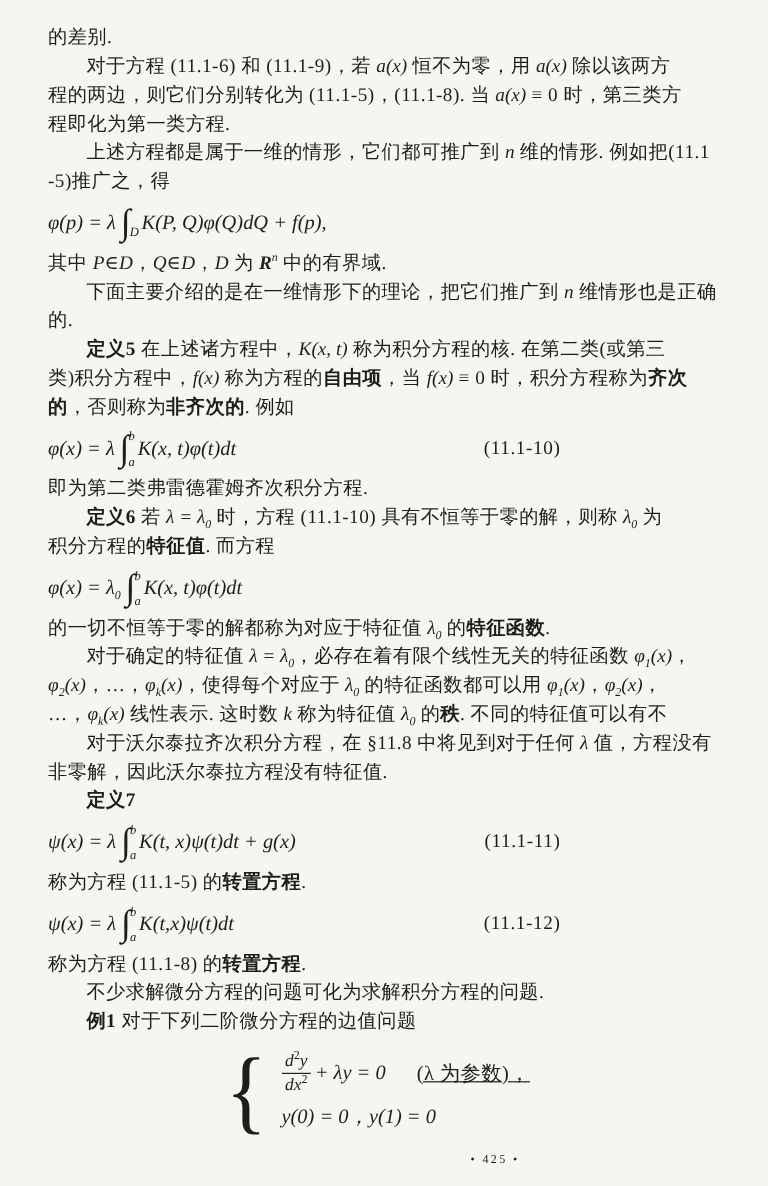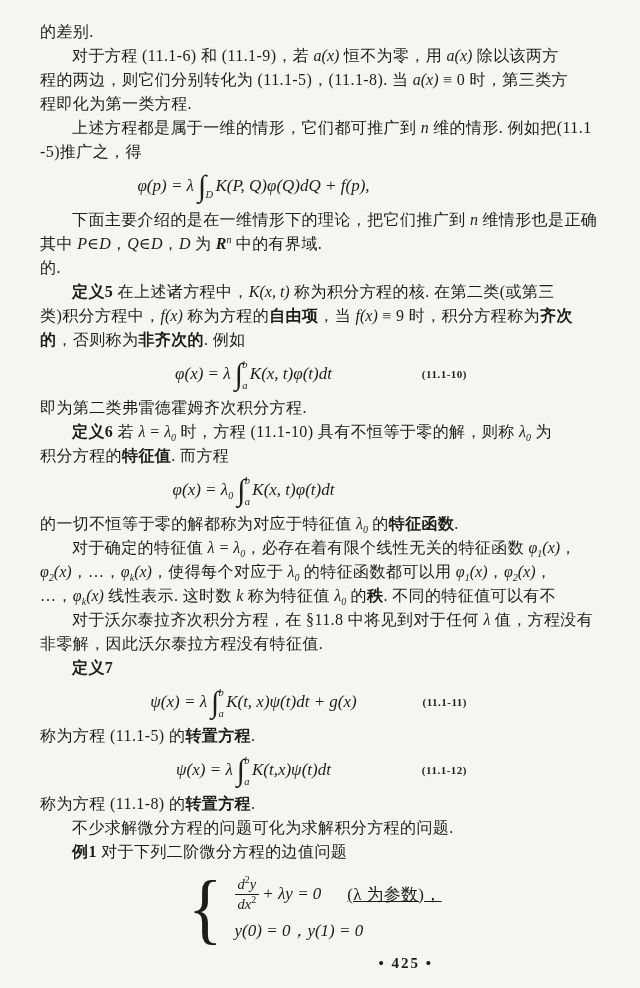--- a/index.html
+++ b/index.html
@@ -20,26 +20,26 @@
     white-space:nowrap;letter-spacing:0.4px;
   }
   .line.indent{padding-left:32px;}
   .b{font-weight:bold;}
   .i{font-style:italic;font-family:"Liberation Serif","DejaVu Serif",serif;letter-spacing:0;}
   sub,sup{font-size:10px;line-height:0;letter-spacing:0;}
   sub.i,sup.i{font-style:italic;}
 
   
   .eq{
-    position:relative;display:flex;justify-content:center;align-items:center;
+    position:relative;display:flex;align-items:center;
     height:40px;margin:2px 0;font-size:17px;letter-spacing:0.3px;
   }
   .eq .tag{
     position:absolute;right:0;top:50%;transform:translateY(-50%);
-    font-weight:bold;font-style:normal;font-size:11px;letter-spacing:0.5px;
+    font-weight:normal;font-style:normal;font-size:16px;letter-spacing:0.5px;
   }
   .int{display:inline-flex;align-items:center;height:40px;margin:0 2px 0 4px;}
   .int-sign{font-size:30px;line-height:38px;font-style:normal;font-weight:normal;}
   .int-bounds{
     display:flex;flex-direction:column;justify-content:space-between;
     height:34px;font-size:10.5px;font-style:italic;margin-left:-1px;padding-top:2px;box-sizing:border-box;
   }
   .int-bounds.single{justify-content:flex-end;padding-bottom:3px;}
 
   
@@ -47,21 +47,21 @@
   .brace{font-size:72px;line-height:80px;font-weight:300;margin-right:12px;transform:scaleY(1.08);}
   .sys-col{display:flex;flex-direction:column;gap:7px;}
   .sys-row{display:flex;align-items:center;font-size:17px;letter-spacing:0.3px;}
   .frac{display:inline-flex;flex-direction:column;align-items:center;font-size:14.5px;line-height:1.15;margin-right:3px;}
   .frac .num{padding:0 3px 1px;border-bottom:1.4px solid var(--ink,#1d1d1d);}
   .frac .den{padding-top:1px;}
   .sys-note{margin-left:26px;font-style:normal;text-decoration:underline;}
 
   .pagenum{
     position:absolute;right:74px;bottom:16px;
-    font-weight:bold;font-size:15px;letter-spacing:2px;
+    font-weight:normal;font-size:10px;letter-spacing:2px;
   }
 </style>
 </head>
 <body>
 
 <div class="page">
 
   <div class="line"><span>的差别.</span></div>
   <div class="line indent"><span>对于方程 (11.1-6) 和 (11.1-9)，若 </span><span class="i">a(x)</span><span> 恒不为零，用 </span><span class="i">a(x)</span><span> 除以该两方</span></div>
   <div class="line"><span>程的两边，则它们分别转化为 (11.1-5)，(11.1-8). 当 </span><span class="i">a(x)</span><span> ≡ 0 时，第三类方</span></div>
@@ -73,25 +73,25 @@
     <span><span class="i">φ(p) = λ</span></span>
     <span class="int">
       <span class="int-sign">∫</span>
       <span class="int-bounds single">
           <span>D</span>
         </span>
     </span>
     <span><span class="i">K(P, Q)φ(Q)dQ + f(p),</span></span>
   </div>
 
+  <div class="line"><span>其中 </span><span class="i">P</span><span>∈</span><span class="i">D</span><span>，</span><span class="i">Q</span><span>∈</span><span class="i">D</span><span>，</span><span class="i">D</span><span> 为 </span><span class="b i">R</span><sup class="i">n</sup><span> 中的有界域.</span></div>
   <div class="line indent"><span>下面主要介绍的是在一维情形下的理论，把它们推广到 </span><span class="i">n</span><span> 维情形也是正确</span></div>
-  <div class="line"><span>其中 </span><span class="i">P</span><span>∈</span><span class="i">D</span><span>，</span><span class="i">Q</span><span>∈</span><span class="i">D</span><span>，</span><span class="i">D</span><span> 为 </span><span class="b i">R</span><sup class="i">n</sup><span> 中的有界域.</span></div>
   <div class="line"><span>的.</span></div>
   <div class="line indent"><span class="b">定义5</span><span>  在上述诸方程中，</span><span class="i">K(x, t)</span><span> 称为积分方程的核. 在第二类(或第三</span></div>
-  <div class="line"><span>类)积分方程中，</span><span class="i">f(x)</span><span> 称为方程的</span><span class="b">自由项</span><span>，当 </span><span class="i">f(x)</span><span> ≡ 9 时，积分方程称为</span><span class="b">齐次</span></div>
+  <div class="line"><span>类)积分方程中，</span><span class="i">f(x)</span><span> 称为方程的</span><span class="b">自由项</span><span>，当 </span><span class="i">f(x)</span><span> ≡ 0 时，积分方程称为</span><span class="b">齐次</span></div>
   <div class="line"><span class="b">的</span><span>，否则称为</span><span class="b">非齐次的</span><span>. 例如</span></div>
 
   <div class="eq">
     <span><span class="i">φ(x) = λ</span></span>
     <span class="int">
       <span class="int-sign">∫</span>
       <span class="int-bounds">
           <span>b</span>
           <span>a</span>
         </span>

